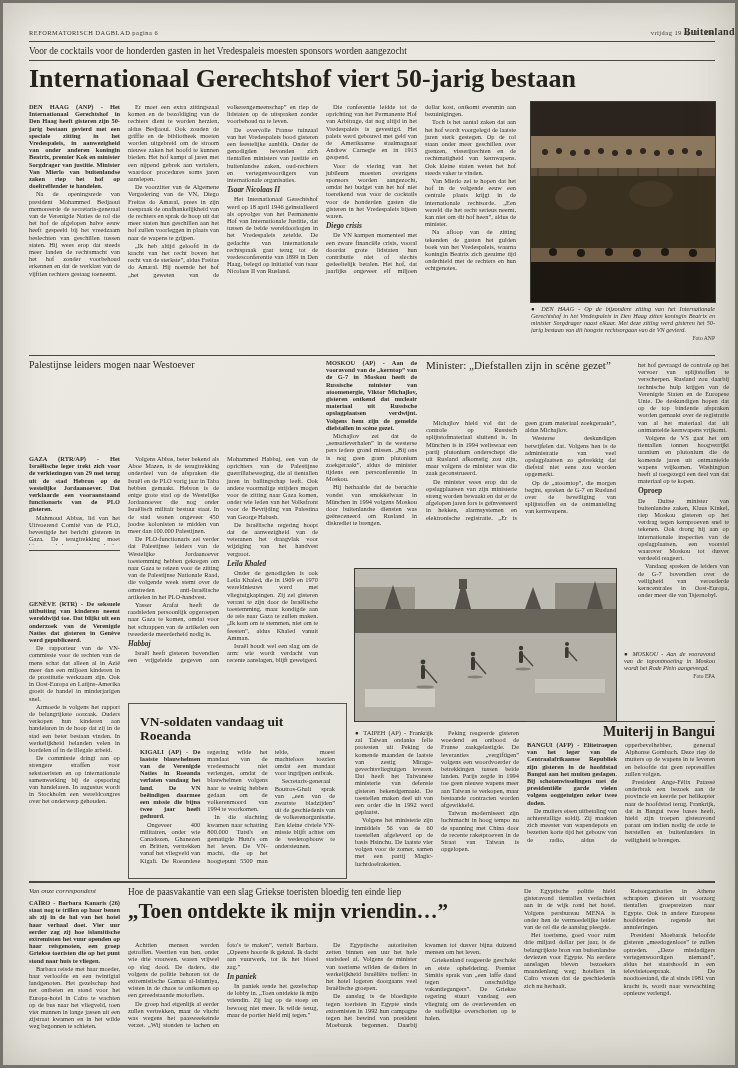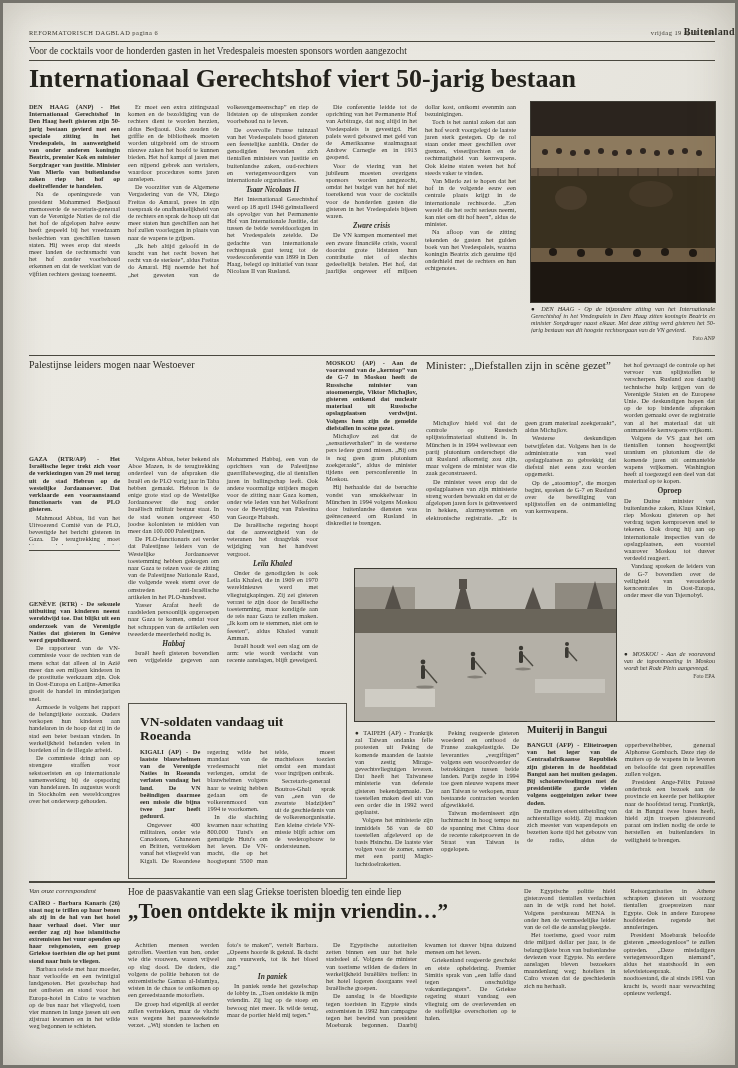--- a/index.html
+++ b/index.html
@@ -12,21 +12,21 @@
   .rule{background:#4a483f;height:1px}
   .mast{font-size:6.4px;letter-spacing:.5px;color:#3a3830}
   .mastC{font-size:10px;font-weight:bold;text-align:right;letter-spacing:.4px}
   .kick{font-size:9.3px;color:#2c2b25;white-space:nowrap}
   .hl{font-weight:bold;color:#23221c;line-height:1.06}
   .body-text{font-size:6.4px;line-height:7.2px;text-align:justify;color:#302f28}
   .body-text p{margin:0 0 1px;text-indent:7px}
   .lead{font-weight:bold}
   .lead p{text-indent:0}
   .cont > div > p:first-child, .cont > p:first-child{text-indent:0}
-  .subhd{font-size:7.4px;font-weight:bold;font-style:italic;margin:3px 0 2px;text-align:center;text-indent:0}
+  .subhd{font-size:7.4px;font-weight:bold;font-style:italic;margin:3px 0 2px;text-align:left;text-indent:0}
   .c2{column-count:2;column-gap:8px}
   .c3{column-count:3;column-gap:7px}
   .c4{column-count:4;column-gap:8px}
   .c5{column-count:5;column-gap:8px}
   .cap{font-size:6.2px;line-height:6.9px;font-style:italic;text-align:justify;color:#2e2d27}
   .credit{font-size:5.6px;font-style:normal;text-align:right;color:#3a382f;margin-top:1px}
   .photo{background:#555;outline:1px solid #3c3a33}
   .boxed{border:1px solid #55534a;padding:11px;background:rgba(255,255,255,.06)}
 </style>
 </head>
@@ -53,21 +53,21 @@
         <p>De voorzitter van de Algemene Vergadering van de VN, Diego Freitas do Amaral, prees in zijn toespraak de onafhankelijkheid van de rechters en sprak de hoop uit dat meer staten hun geschillen aan het hof zullen voorleggen in plaats van naar de wapens te grijpen.</p>
         <p>„Ik heb altijd geloofd in de kracht van het recht boven het recht van de sterkste”, aldus Freitas do Amaral. Hij noemde het hof „het geweten van de volkerengemeenschap” en riep de lidstaten op de uitspraken zonder voorbehoud na te leven.</p>
         <p>De overvolle Franse tuinzaal van het Vredespaleis bood gisteren een feestelijke aanblik. Onder de genodigden bevonden zich tientallen ministers van justitie en buitenlandse zaken, oud-rechters en vertegenwoordigers van internationale organisaties.</p>
       </div>
     <h4 class="subhd">Tsaar Nicolaas II</h4>
     <div>
         <p>Het Internationaal Gerechtshof werd op 18 april 1946 geïnstalleerd als opvolger van het Permanente Hof van Internationale Justitie, dat tussen de beide wereldoorlogen in het Vredespaleis zetelde. De gedachte van internationale rechtspraak gaat terug tot de vredesconferentie van 1899 in Den Haag, belegd op initiatief van tsaar Nicolaas II van Rusland.</p>
         <p>Die conferentie leidde tot de oprichting van het Permanente Hof van Arbitrage, dat nog altijd in het Vredespaleis is gevestigd. Het paleis werd gebouwd met geld van de Amerikaanse staalmagnaat Andrew Carnegie en in 1913 geopend.</p>
         <p>Voor de viering van het jubileum moesten overigens sponsors worden aangezocht, omdat het budget van het hof niet toereikend was voor de cocktails voor de honderden gasten die gisteren in het Vredespaleis bijeen waren.</p>
       </div>
-    <h4 class="subhd">Zware crisis</h4>
+    <h4 class="subhd">Diego crisis</h4>
     <div>
         <p>De VN kampen momenteel met een zware financiële crisis, vooral doordat grote lidstaten hun contributie niet of slechts gedeeltelijk betalen. Het hof, dat jaarlijks ongeveer elf miljoen dollar kost, ontkomt evenmin aan bezuinigingen.</p>
         <p>Toch is het aantal zaken dat aan het hof wordt voorgelegd de laatste jaren sterk gestegen. Op de rol staan onder meer geschillen over grenzen, visserijrechten en de rechtmatigheid van kernwapens. Ook kleine staten weten het hof steeds vaker te vinden.</p>
         <p>Van Mierlo zei te hopen dat het hof in de volgende eeuw een centrale plaats krijgt in de internationale rechtsorde. „Een wereld die het recht serieus neemt, kan niet om dit hof heen”, aldus de minister.</p>
         <p>Na afloop van de zitting tekenden de gasten het gulden boek van het Vredespaleis, waarna koningin Beatrix zich geruime tijd onderhield met de rechters en hun echtgenotes.</p>
       </div>
   </div>
 
   <div class="abs photo" style="left:528px;top:99px;width:184px;height:200px">
     <svg width="184" height="200" viewBox="0 0 184 200">
@@ -174,21 +174,21 @@
   </div>
   <div class="abs kick" style="left:423px;top:356px;width:190px;font-size:11px">Minister: „Diefstallen zijn in scène gezet”</div>
   <div class="abs body-text c2" style="left:423px;top:416px;width:190px;height:146px">
     <div>
         <p>Michajlov hield vol dat de controle op Russisch splijtstofmateriaal sluitend is. In München is in 1994 weliswaar een partij plutonium onderschept die uit Rusland afkomstig zou zijn, maar volgens de minister was die zaak geconstrueerd.</p>
         <p>De minister wees erop dat de opslagplaatsen van zijn ministerie streng worden bewaakt en dat er de afgelopen jaren fors is geïnvesteerd in hekken, alarmsystemen en elektronische registratie. „Er is geen gram materiaal zoekgeraakt”, aldus Michajlov.</p>
         <p>Westerse deskundigen betwijfelen dat. Volgens hen is de administratie van veel opslagplaatsen zo gebrekkig dat diefstal niet eens zou worden opgemerkt.</p>
         <p>Op de „atoomtop”, die morgen begint, spreken de G-7 en Rusland over de beveiliging van splijtstoffen en de ontmanteling van kernwapens.</p>
       </div>
   </div>
-  <div class="abs body-text cont" style="left:621px;top:358px;width:91px;height:284px">
+  <div class="abs body-text cont" style="left:635px;top:358px;width:91px;height:284px">
     <div>
         <p>het hof gevraagd de controle op het vervoer van splijtstoffen te verscherpen. Rusland zou daarbij technische hulp krijgen van de Verenigde Staten en de Europese Unie. De deskundigen hopen dat op de top bindende afspraken worden gemaakt over de registratie van al het materiaal dat uit ontmantelde kernwapens vrijkomt.</p>
         <p>Volgens de VS gaat het om tientallen tonnen hoogverrijkt uranium en plutonium die de komende jaren uit ontmantelde wapens vrijkomen. Washington heeft al toegezegd een deel van dat materiaal op te kopen.</p>
       </div>
     <h4 class="subhd" style="font-style:normal">Oproep</h4>
     <div>
         <p>De Duitse minister van buitenlandse zaken, Klaus Kinkel, riep Moskou gisteren op het verdrag tegen kernproeven snel te tekenen. Ook drong hij aan op internationale inspecties van de opslagplaatsen, een voorstel waarover Moskou tot dusver verdeeld reageert.</p>
         <p>Vandaag spreken de leiders van de G-7 bovendien over de veiligheid van verouderde kerncentrales in Oost-Europa, onder meer die van Tsjernobyl.</p>
       </div>
   </div>
@@ -253,21 +253,21 @@
   <div class="abs body-text c2 cont" style="left:352px;top:726px;width:164px;height:148px">
     <div>
         <p>● TAIPEH (AP) - Frankrijk zal Taiwan ondanks felle protesten uit Peking de komende maanden de laatste van zestig Mirage-gevechtsvliegtuigen leveren. Dat heeft het Taiwanese ministerie van defensie gisteren bekendgemaakt. De toestellen maken deel uit van een order die in 1992 werd geplaatst.</p>
         <p>Volgens het ministerie zijn inmiddels 56 van de 60 toestellen afgeleverd op de basis Hsinchu. De laatste vier volgen voor de zomer, samen met een partij Magic-luchtdoelraketten.</p>
         <p>Peking reageerde gisteren woedend en ontbood de Franse zaakgelastigde. De leveranties „vergiftigen” volgens een woordvoerder de betrekkingen tussen beide landen. Parijs zegde in 1994 toe geen nieuwe wapens meer aan Taiwan te verkopen, maar bestaande contracten worden afgewikkeld.</p>
         <p>Taiwan moderniseert zijn luchtmacht in hoog tempo nu de spanning met China door de recente raketproeven in de Straat van Taiwan is opgelopen.</p>
       </div>
   </div>
 
   <div class="abs rule" style="left:524px;top:718px;width:188px"></div>
-  <h2 class="abs hl" style="left:524px;top:722px;width:188px;font-size:10px;text-align:left">Muiterij in Bangui</h2>
+  <h2 class="abs hl" style="left:524px;top:722px;width:188px;font-size:14px;text-align:right">Muiterij in Bangui</h2>
   <div class="abs body-text c2" style="left:524px;top:738px;width:188px;height:136px">
     <div class="lead">
         <p>BANGUI (AFP) - Elitetroepen van het leger van de Centraalafrikaanse Republiek zijn gisteren in de hoofdstad Bangui aan het muiten geslagen. Bij schotenwisselingen met de presidentiële garde vielen volgens ooggetuigen zeker twee doden.</p>
       </div>
     <div>
         <p>De muiters eisen uitbetaling van achterstallige soldij. Zij maakten zich meester van wapendepots en bezetten korte tijd het gebouw van de radio, aldus de opperbevelhebber, generaal Alphonse Gombach. Deze riep de muiters op de wapens in te leveren en beloofde dat geen represailles zullen volgen.</p>
         <p>President Ange-Félix Patassé onderbrak een bezoek aan de provincie en keerde per helikopter naar de hoofdstad terug. Frankrijk, dat in Bangui twee bases heeft, hield zijn troepen gisteravond paraat om indien nodig de orde te herstellen en buitenlanders in veiligheid te brengen.</p>
       </div>
   </div>
 

